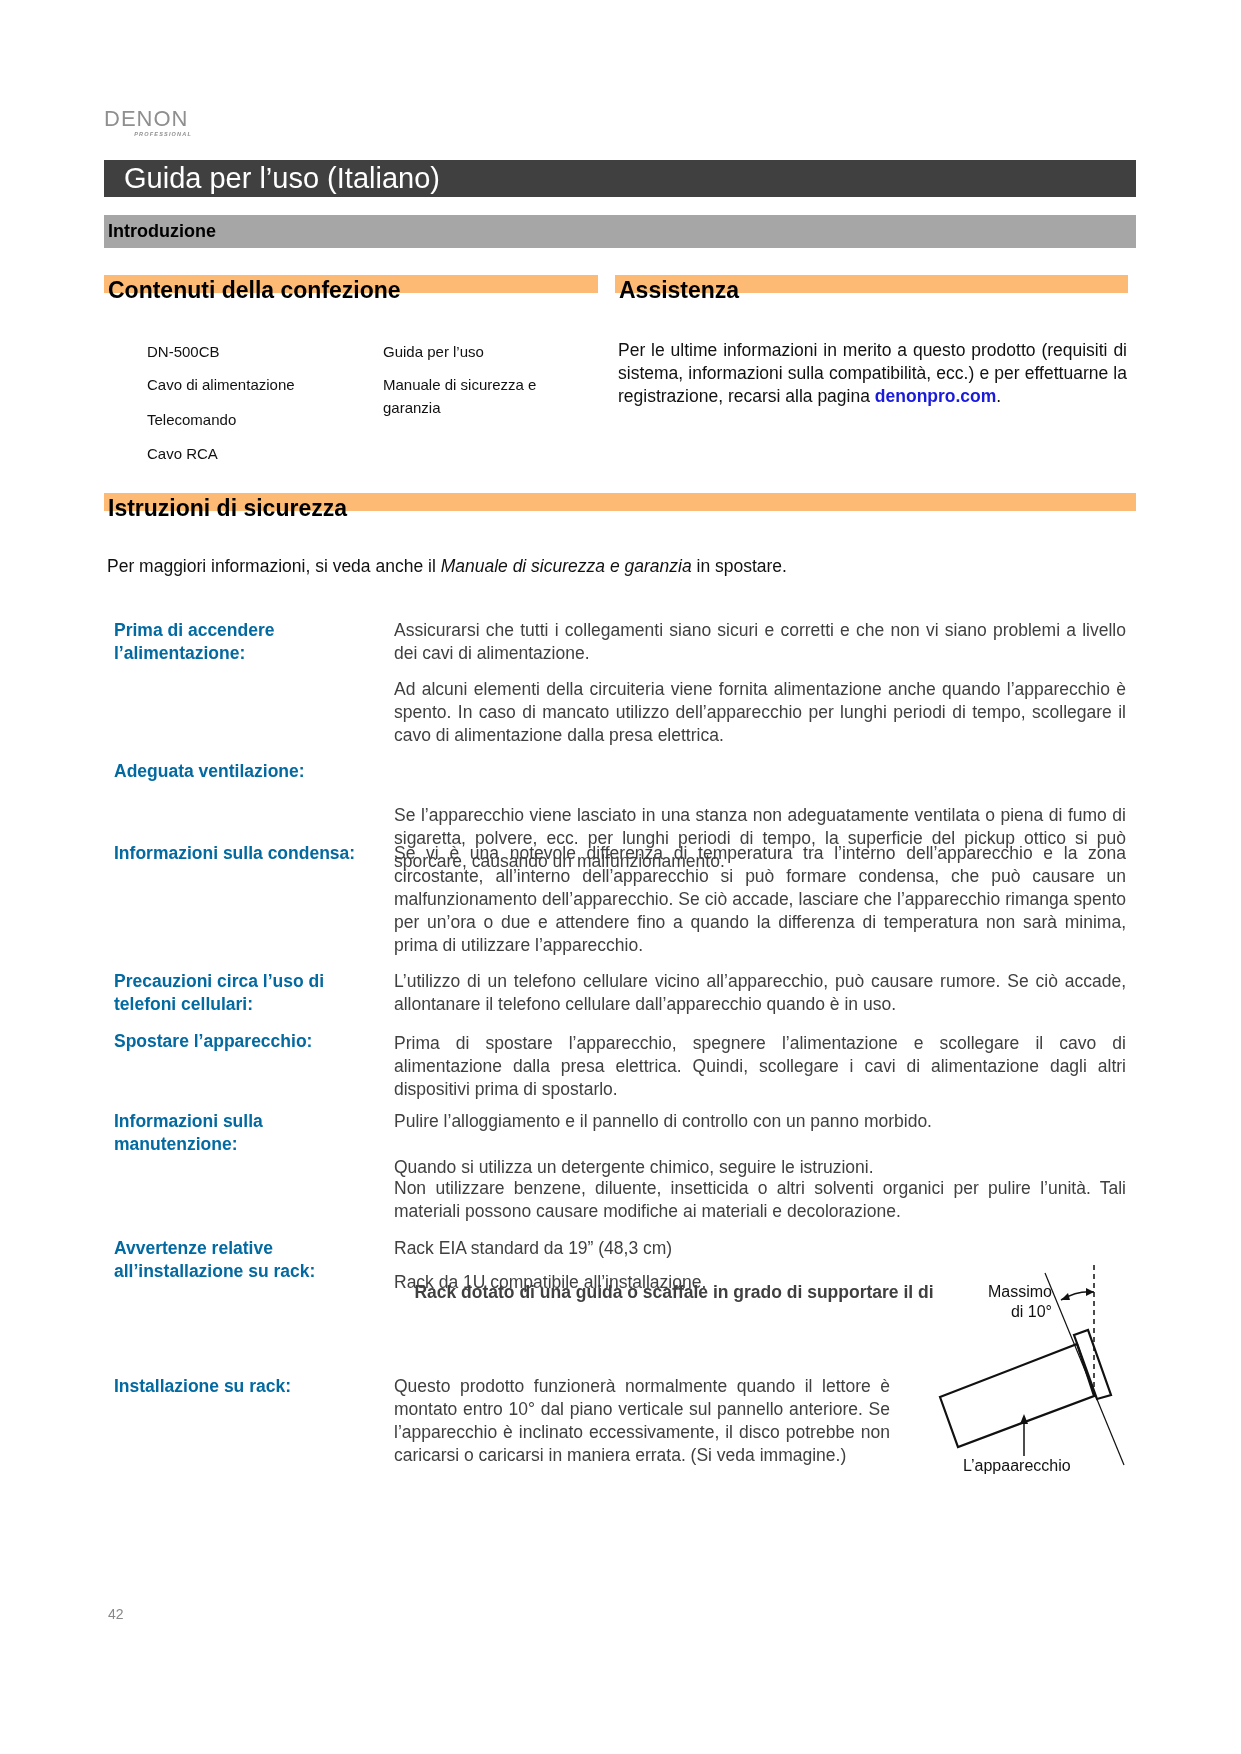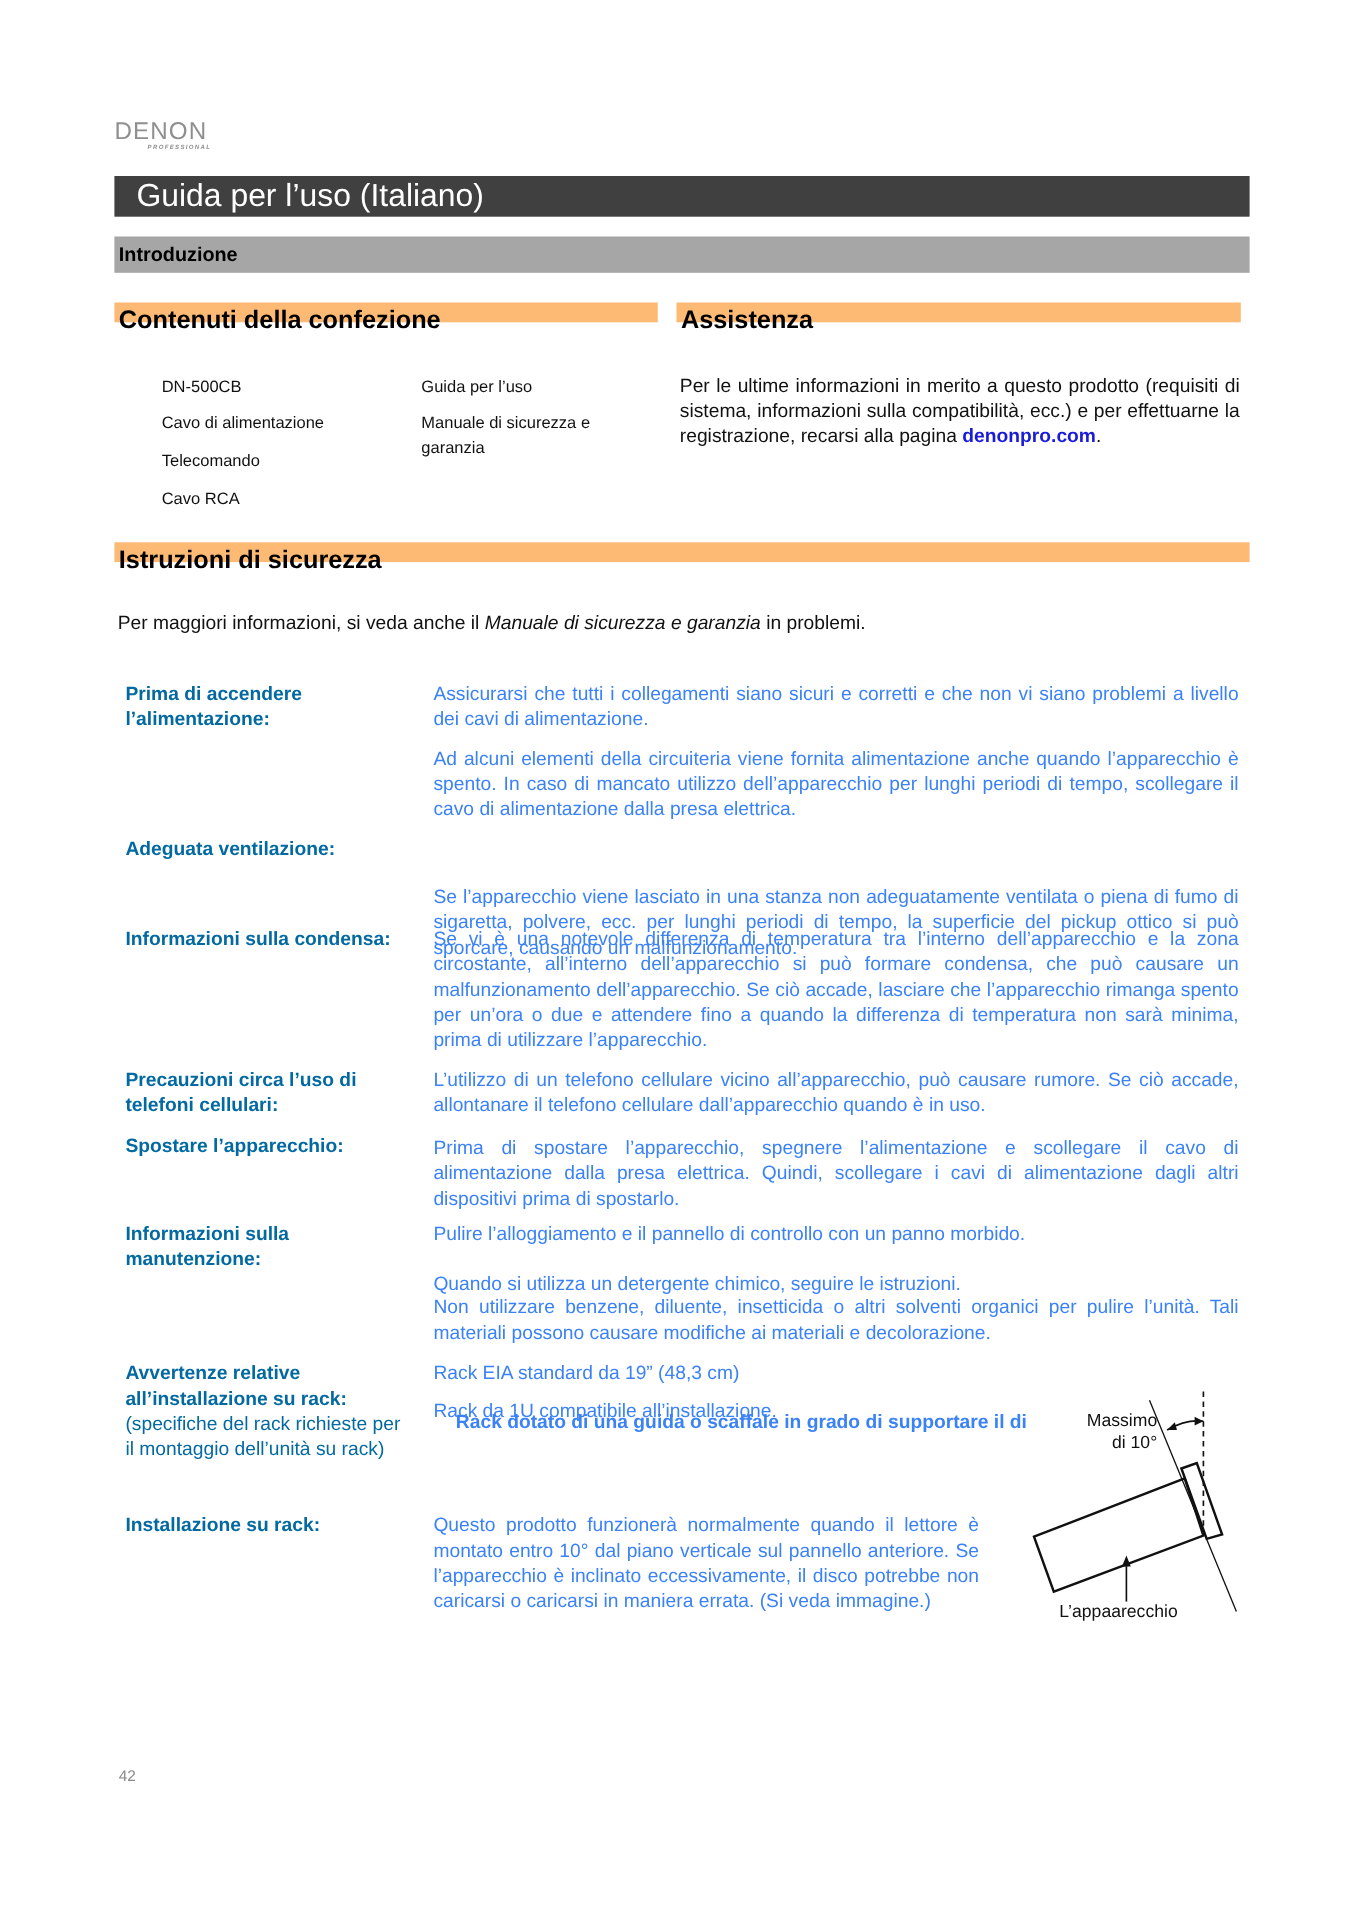--- a/index.html
+++ b/index.html
@@ -14,21 +14,21 @@
   .intro-bar { left:104px; top:215px; width:1032px; height:33px; background:#a6a6a6; color:#000;
                font-size:18px; font-weight:bold; line-height:33px; padding-left:4px; box-sizing:border-box; }
   .sec-bar { height:18px; background:#fdba74; color:#000; font-size:23px; font-weight:bold;
              line-height:30px; padding-left:4px; box-sizing:border-box; }
   .txt { font-size:17.5px; line-height:23px; color:#111; }
   .list-item { position:absolute; font-size:15px; line-height:23px;margin-left:40px; }
   .justify { text-align:justify; }
   .link { color:#1a1adb; font-weight:bold; }
   .label { position:absolute; left:114px; width:270px; font-size:17.5px; line-height:23px; font-weight:bold; color:#0369a1; }
   .label .sub { font-weight:normal; }
-  .para { position:absolute; left:394px; width:732px; font-size:17.5px; line-height:23px; text-align:justify; color:#3b82f6; }
+  .para { position:absolute; left:394px; width:732px; font-size:17.5px; line-height:23px; text-align:justify; color:#404040; }
   .para.narrow { width:496px; }
   .pagenum { left:108px; top:1606px; font-size:14px; color:#888; }
   .diag-label { position:absolute; font-size:16px; color:#111; line-height:20px; }
 </style>
 </head>
 <body>
 
 <div class="abs logo">
   <div class="logo-main">DENON</div>
   <div class="logo-sub">PROFESSIONAL</div>
@@ -46,21 +46,21 @@
 <div class="list-item" style="left:343px; top:373px; width:200px;">Manuale di sicurezza e garanzia</div>
 
 <div class="abs sec-bar" style="left:615px; top:275px; width:513px;">Assistenza</div>
 <div class="abs txt justify" style="left:618px; top:339px; width:509px;">
   <span>Per le ultime informazioni in merito a questo prodotto (requisiti di sistema, informazioni sulla compatibilità, ecc.) e per effettuarne la registrazione, recarsi alla pagina</span>
   <span class="link">denonpro.com</span><span>.</span>
 </div>
 
 <div class="abs sec-bar" style="left:104px; top:493px; width:1032px;">Istruzioni di sicurezza</div>
 <div class="abs txt" style="left:107px; top:555px; width:900px;">
-  <span>Per maggiori informazioni, si veda anche il </span><i>Manuale di sicurezza e garanzia</i><span> in problemi.</span>
+  <span>Per maggiori informazioni, si veda anche il </span><i>Manuale di sicurezza e garanzia</i><span> in spostare.</span>
 </div>
 
 <div class="label" style="top:619px; width:200px;">Prima di accendere l’alimentazione:</div>
 <div class="para" style="top:619px;">Assicurarsi che tutti i collegamenti siano sicuri e corretti e che non vi siano problemi a livello dei cavi di alimentazione.</div>
 <div class="para" style="top:678px;">Ad alcuni elementi della circuiteria viene fornita alimentazione anche quando l’apparecchio è spento. In caso di mancato utilizzo dell’apparecchio per lunghi periodi di tempo, scollegare il cavo di alimentazione dalla presa elettrica.</div>
 
 <div class="label" style="top:760px;">Adeguata ventilazione:</div>
 <div class="para" style="top:760px;margin-top:44px;">Se l’apparecchio viene lasciato in una stanza non adeguatamente ventilata o piena di fumo di sigaretta, polvere, ecc. per lunghi periodi di tempo, la superficie del pickup ottico si può sporcare, causando un malfunzionamento.</div>
 
 <div class="label" style="top:842px;">Informazioni sulla condensa:</div>
@@ -72,21 +72,20 @@
 <div class="label" style="top:1030px;">Spostare l’apparecchio:</div>
 <div class="para" style="top:1032px;">Prima di spostare l’apparecchio, spegnere l’alimentazione e scollegare il cavo di alimentazione dalla presa elettrica. Quindi, scollegare i cavi di alimentazione dagli altri dispositivi prima di spostarlo.</div>
 
 <div class="label" style="top:1110px; width:200px;">Informazioni sulla manutenzione:</div>
 <div class="para" style="top:1110px;">Pulire l’alloggiamento e il pannello di controllo con un panno morbido.</div>
 <div class="para" style="top:1144px;margin-top:12px;">Quando si utilizza un detergente chimico, seguire le istruzioni.</div>
 <div class="para" style="top:1177px;">Non utilizzare benzene, diluente, insetticida o altri solventi organici per pulire l’unità. Tali materiali possono causare modifiche ai materiali e decolorazione.</div>
 
 <div class="label" style="top:1237px; width:260px;">
   <span>Avvertenze relative all’installazione su rack:</span><br>
-  <span class="sub">(specifiche del rack richieste per il montaggio dell’unità su rack)</span>
 </div>
 <div class="para" style="top:1237px;">Rack EIA standard da 19” (48,3 cm)</div>
 <div class="para" style="top:1271px; text-align:left;">Rack da 1U compatibile all’installazione.</div>
 <div class="para" style="top:1281px; text-align:center; width:560px; white-space:nowrap;font-weight:bold;">Rack dotato di una guida o scaffale in grado di supportare il di</div>
 
 <div class="label" style="top:1375px;">Installazione su rack:</div>
 <div class="para narrow" style="top:1375px;">Questo prodotto funzionerà normalmente quando il lettore è montato entro 10° dal piano verticale sul pannello anteriore. Se l’apparecchio è inclinato eccessivamente, il disco potrebbe non caricarsi o caricarsi in maniera errata. (Si veda immagine.)</div>
 
 <div class="abs" style="left:920px; top:1260px; width:220px; height:230px;">
   <svg width="220" height="230" viewBox="0 0 220 230">

